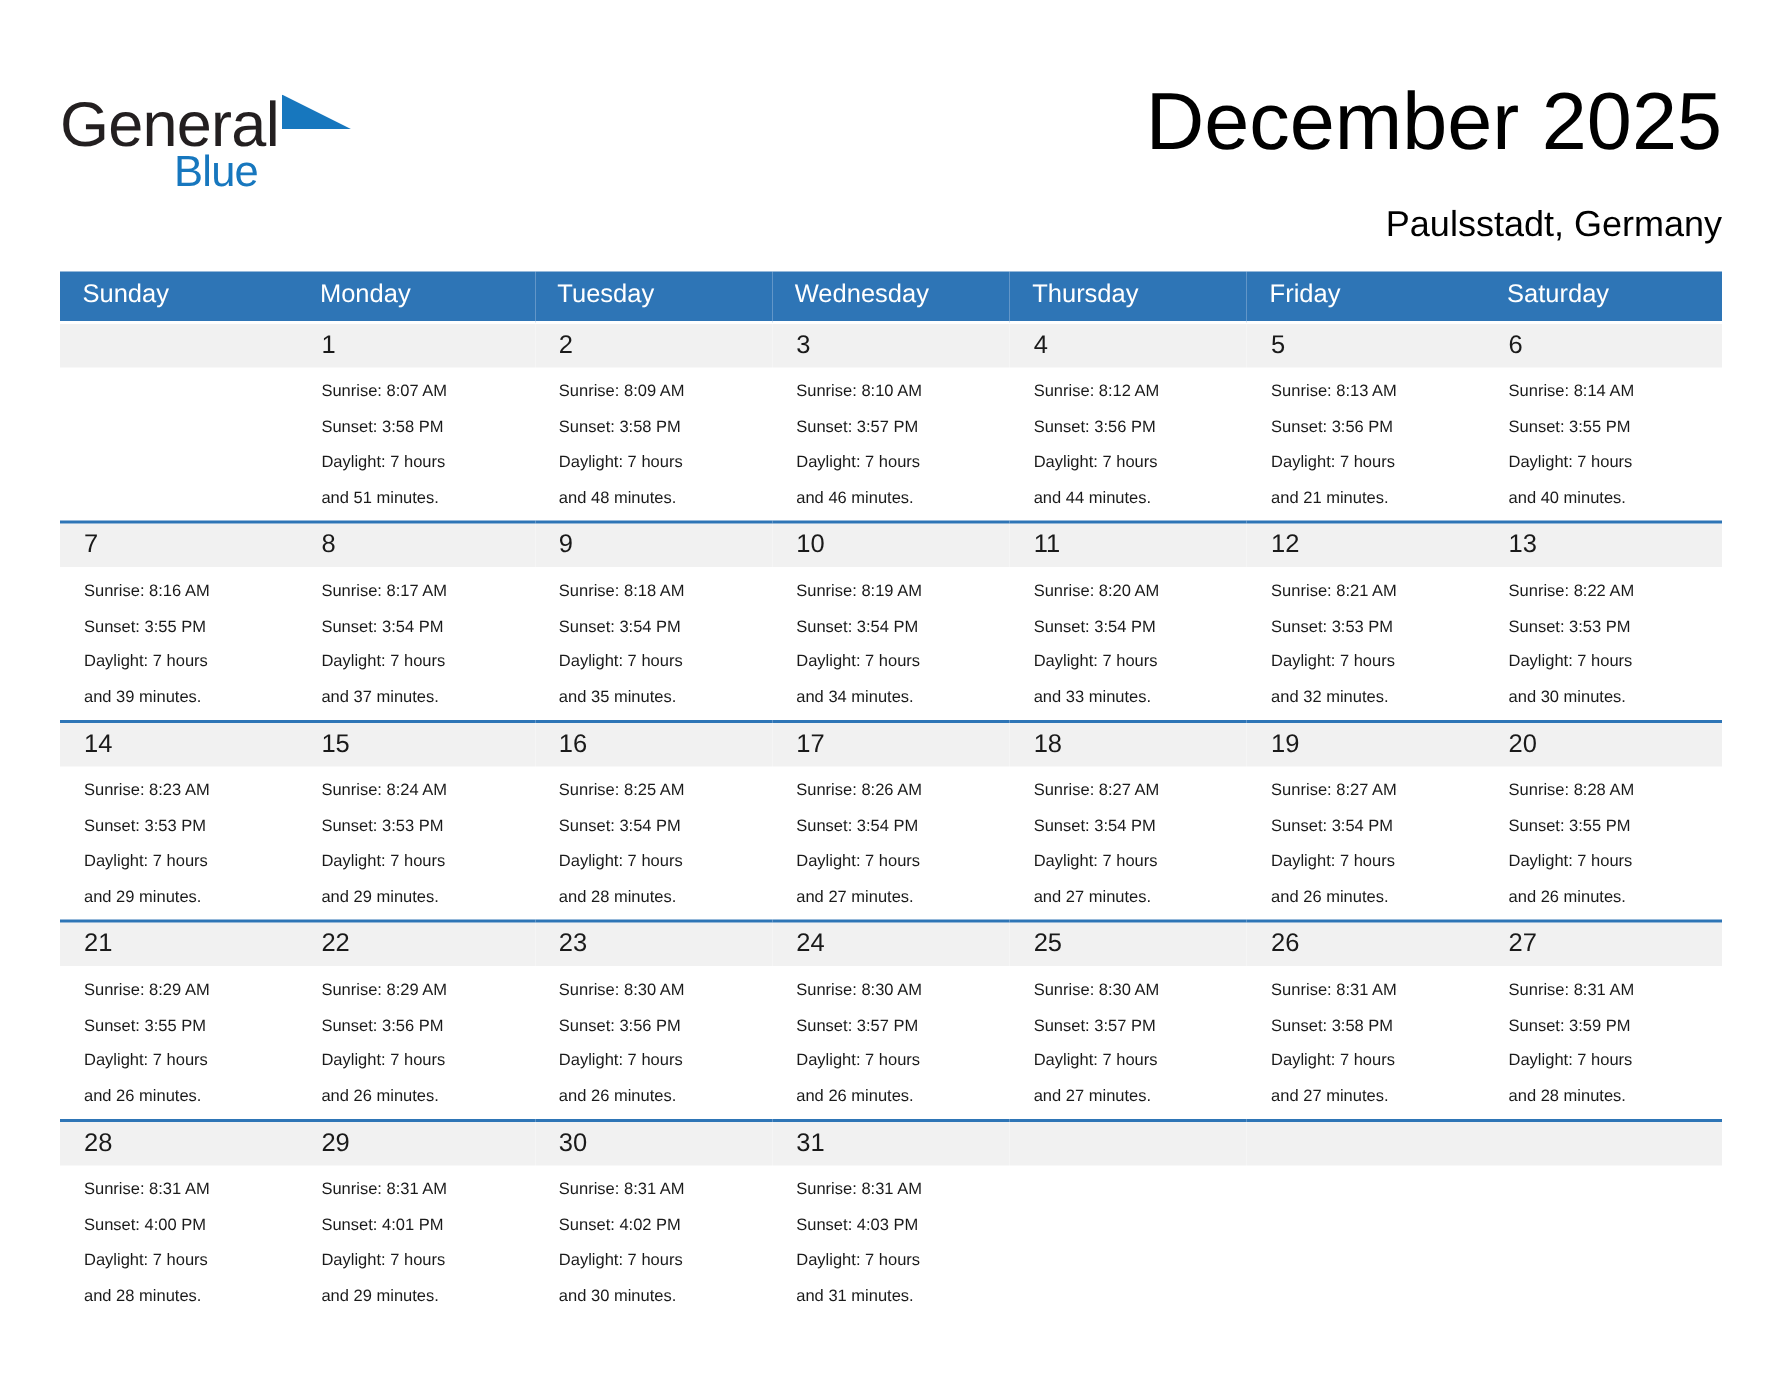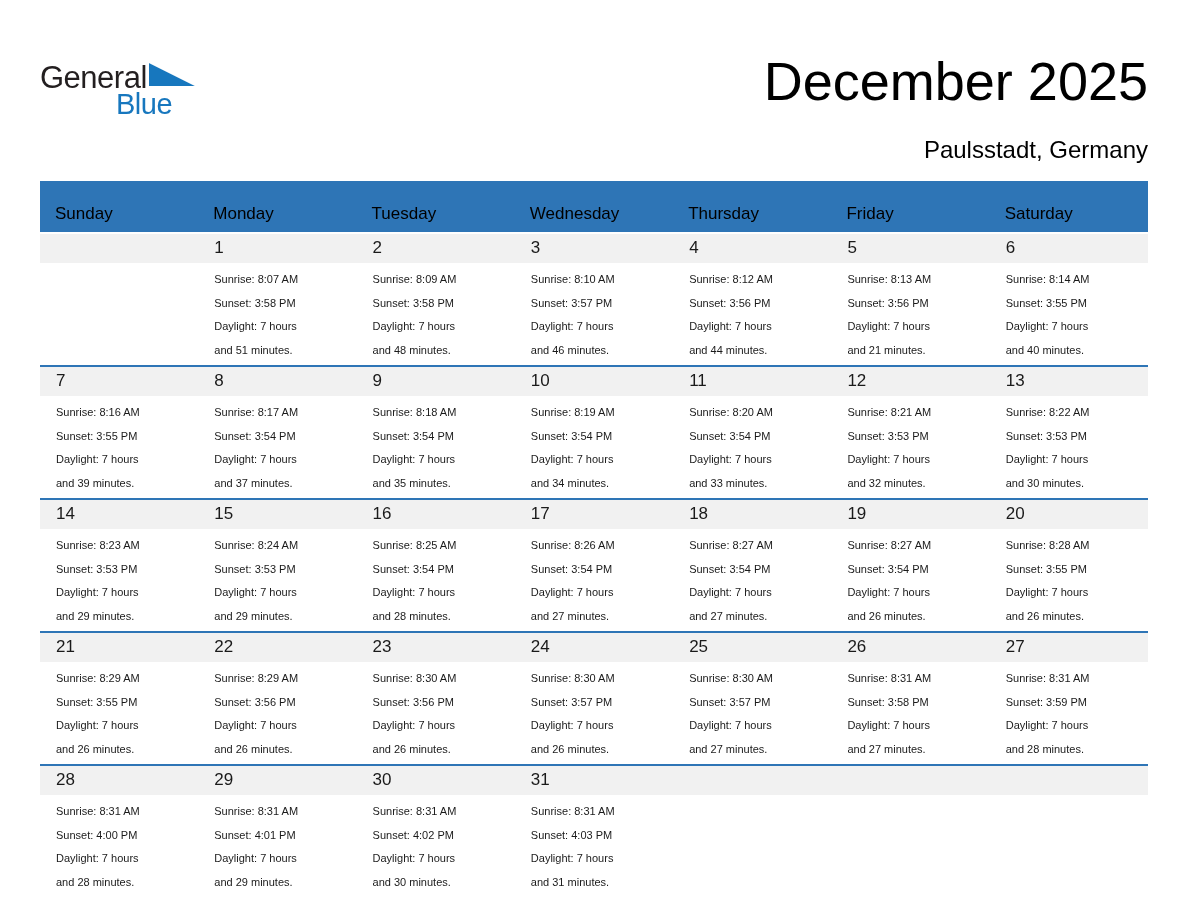--- a/index.html
+++ b/index.html
@@ -17,21 +17,21 @@
   }
   .page{padding:0 40px;}
   .topbar{
     display:flex;justify-content:space-between;align-items:flex-start;
     padding-top:52px;
   }
   
   .logo{margin-top:10px;}
   .logo-row{display:flex;align-items:flex-start;}
   .logo-general{
-    font-size:31px;line-height:1;color:#231f20;letter-spacing:-0.5px;font-weight:500;text-align:center;
+    font-size:42px;line-height:1;color:#231f20;letter-spacing:-0.5px;font-weight:500;text-align:center;
   }
   .logo-triangle{
     width:46px;height:23px;margin-left:2px;margin-top:1px;
     background:var(--logo-blue);
     clip-path:polygon(0 0,100% 100%,0 100%);
   }
   .logo-blue-text{
     font-size:29px;line-height:1;color:var(--logo-blue);letter-spacing:-0.5px;
     margin-left:76px;margin-top:-3px;font-weight:400;
   }
@@ -41,22 +41,22 @@
     margin:0;font-size:54px;line-height:1.08;font-weight:400;color:#000;
   }
   .location-subtitle{
     margin-top:26px;font-size:24px;color:#000;
   }
   
   table.calendar{
     width:100%;border-collapse:collapse;table-layout:fixed;margin-top:17px;
   }
   thead th{
-    background:var(--header-blue);color:#000000;font-weight:400;font-size:17px;
-    text-align:left;padding:23px 4px 8px 15px;
+    background:var(--header-blue);color:#ffffff;font-weight:400;font-size:17px;
+    text-align:left;padding:5px 4px 8px 15px;
   }
   tbody tr{border-top:2px solid #ffffff;}
   tbody tr.bordered{border-top:2px solid var(--header-blue);}
   td.day-cell{vertical-align:top;padding:0;height:133px;}
   .num{
     background:var(--band-gray);
     font-size:17px;color:#1a1a1a;
     padding:4px 0 4px 16px;min-height:29px;
   }
   .details{

